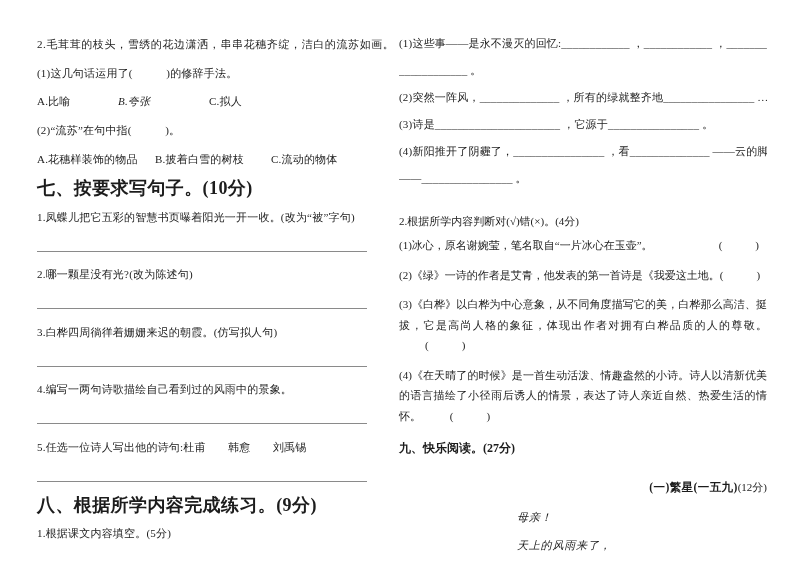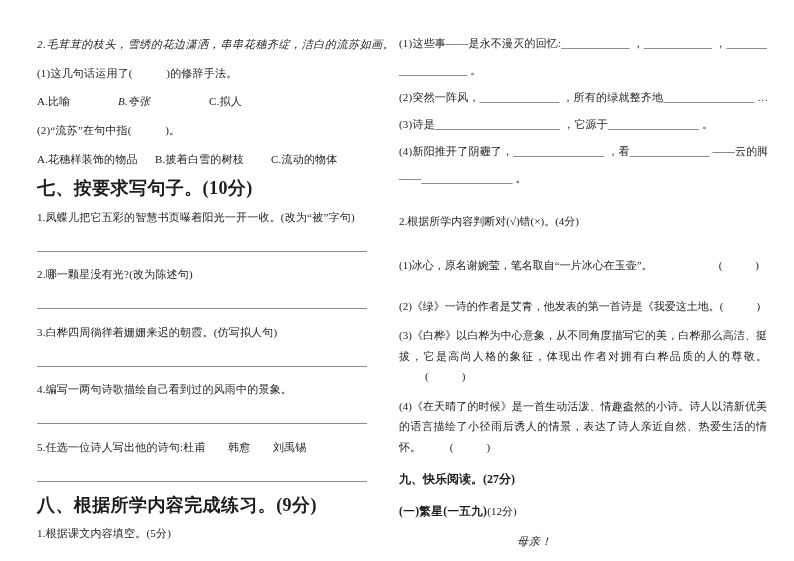--- a/index.html
+++ b/index.html
@@ -8,38 +8,38 @@
     font-family:"Liberation Serif","DejaVu Serif",serif;
     color:#1c1c1c;
   }
   .page{position:relative;width:794px;height:561px;background:#ffffff;}
   .col{position:absolute;top:30px;}
   .col-left{left:37px;width:330px;}
   .col-right{left:399px;width:368px;}
 
   
   .row{height:28.8px;display:flex;align-items:center;font-size:11px;letter-spacing:0.2px;white-space:nowrap;}
-  .kai{font-style:italic;font-size:11px;letter-spacing:0.6px;}
+  .kai{font-size:11px;letter-spacing:0.6px;}
   .heading{font-weight:bold;font-size:18px;letter-spacing:0.4px;}
   .ansrow{height:28.8px;position:relative;}
   .ansrow .rule{position:absolute;left:0;right:0;top:19px;border-bottom:1.6px solid #8a8a8a;}
   .opts .opt-a1{display:inline-block;width:81px;}
   .opts .opt-b1{display:inline-block;width:91px;font-style:italic;}
   .opts .opt-a2{display:inline-block;width:118px;}
   .opts .opt-b2{display:inline-block;width:116px;}
 
   
   .fill-line{height:27px;line-height:27px;font-size:11px;white-space:nowrap;overflow:hidden;letter-spacing:0.2px;}
   .judge-heading{height:27px;line-height:27px;font-size:11px;margin-top:16px;white-space:nowrap;}
   .judge-item{font-size:11px;line-height:20.5px;margin:0 0 9px 0;text-align:justify;}
-  .judge-item.spread{display:flex;justify-content:space-between;white-space:nowrap;margin-top:20px;}
+  .judge-item.spread{display:flex;justify-content:space-between;white-space:nowrap;}
   .judge-item .marks{margin-left:26px;white-space:nowrap;}
   .judge-item.spread .marks{margin-left:0;padding-right:8px;}
   .sec9-heading{height:27px;line-height:27px;font-weight:bold;font-size:12px;margin-top:4px;white-space:nowrap;}
-  .reading-title{height:29px;line-height:29px;text-align:left;font-size:11.5px;margin-top:4px;}
+  .reading-title{height:29px;line-height:29px;text-align:right;font-size:11.5px;margin-top:11px;}
   .reading-title .t{font-weight:bold;letter-spacing:0.4px;}
   .reading-title .s{font-weight:normal;font-size:11px;}
   .poem{margin-left:118px;margin-top:1px;}
   .poem-line{height:28px;line-height:28px;font-size:11px;font-style:italic;letter-spacing:0.8px;white-space:nowrap;}
 </style>
 </head>
 <body>
 
 <div class="page">
 

